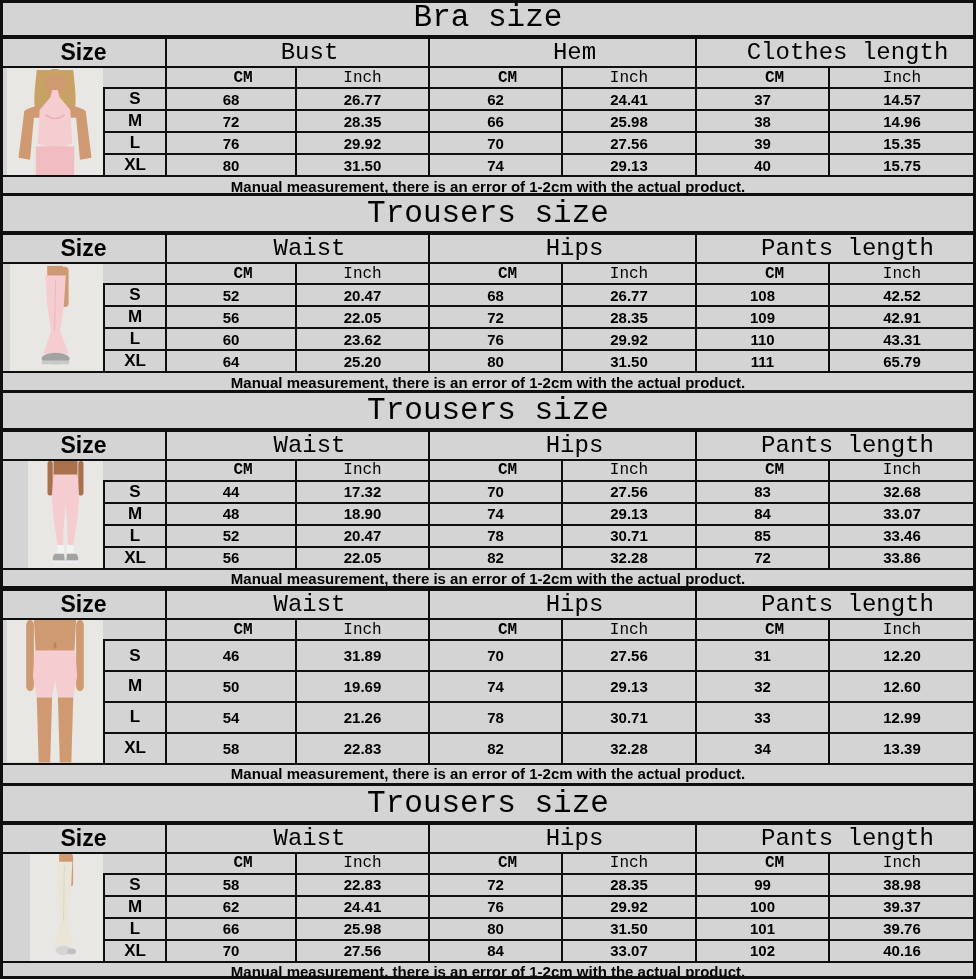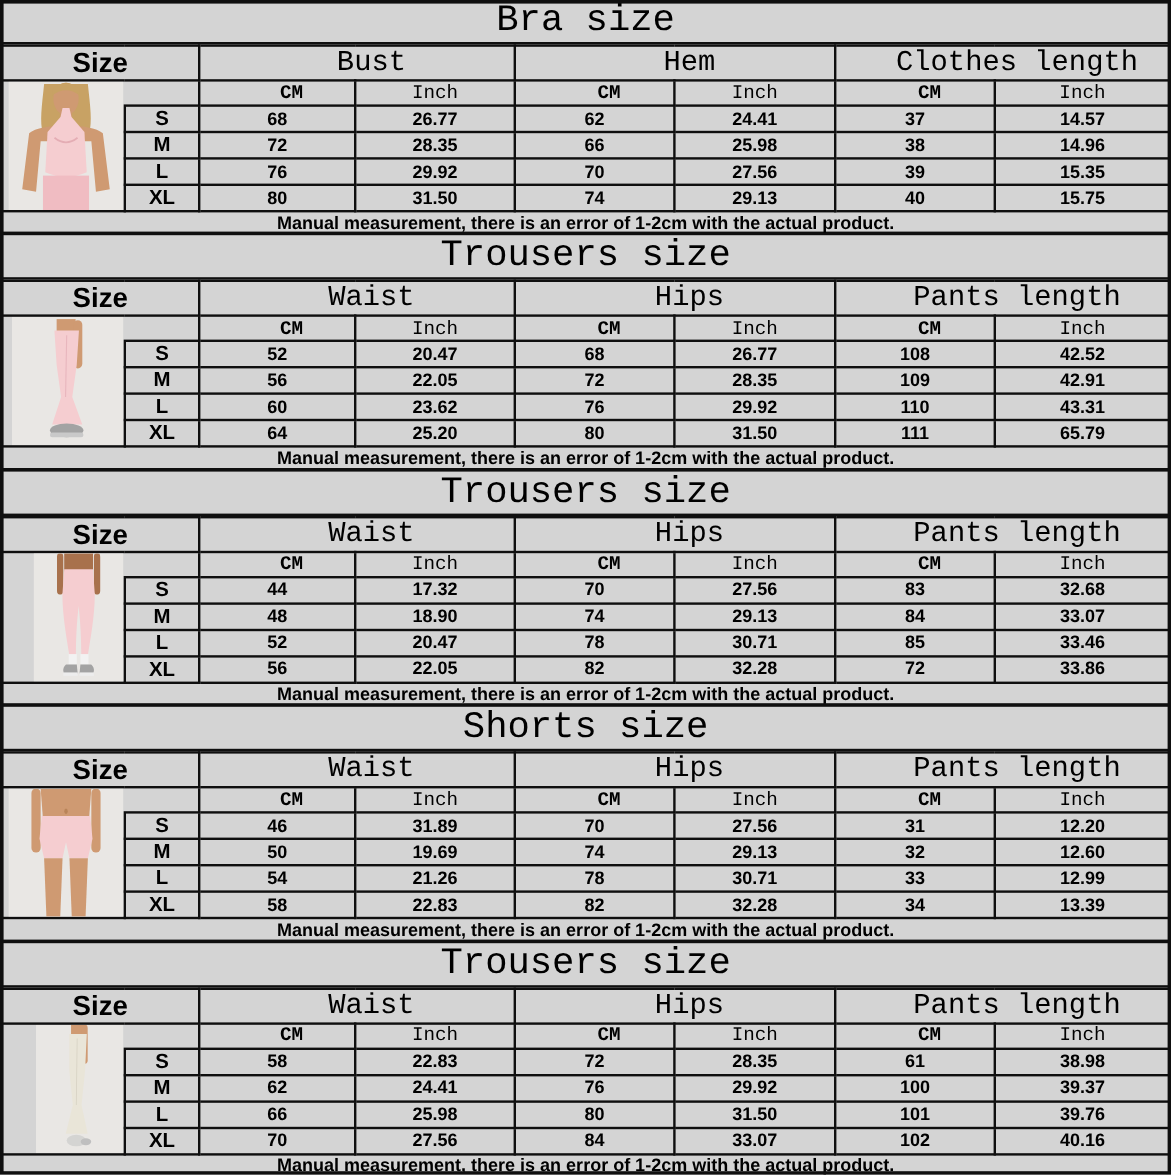--- a/index.html
+++ b/index.html
@@ -292,21 +292,20 @@
             <td>33.86</td>
           </tr>
       <tr class="nt">
             <td colspan="8">Manual measurement, there is an error of 1-2cm with the actual product.</td>
           </tr>
     </tbody>
       </table>
   </section>
 
   <section class="sec">
-    <div class="title">Shorts size</div>
     <table>
       <colgroup>
           <col style="width:103px">
           <col style="width:62px">
           <col style="width:130px">
           <col style="width:133px">
           <col style="width:133px">
           <col style="width:134px">
           <col style="width:133px">
           <col>
@@ -425,21 +424,21 @@
         <td class="inh">Inch</td>
         <td class="cmh">CM</td>
         <td class="inh">Inch</td>
       </tr>
       <tr class="dr">
             <td class="szl">S</td>
             <td>58</td>
             <td>22.83</td>
             <td>72</td>
             <td>28.35</td>
-            <td>61</td>
+            <td>99</td>
             <td>38.98</td>
           </tr>
       <tr class="dr">
             <td class="szl">M</td>
             <td>62</td>
             <td>24.41</td>
             <td>76</td>
             <td>29.92</td>
             <td>100</td>
             <td>39.37</td>

